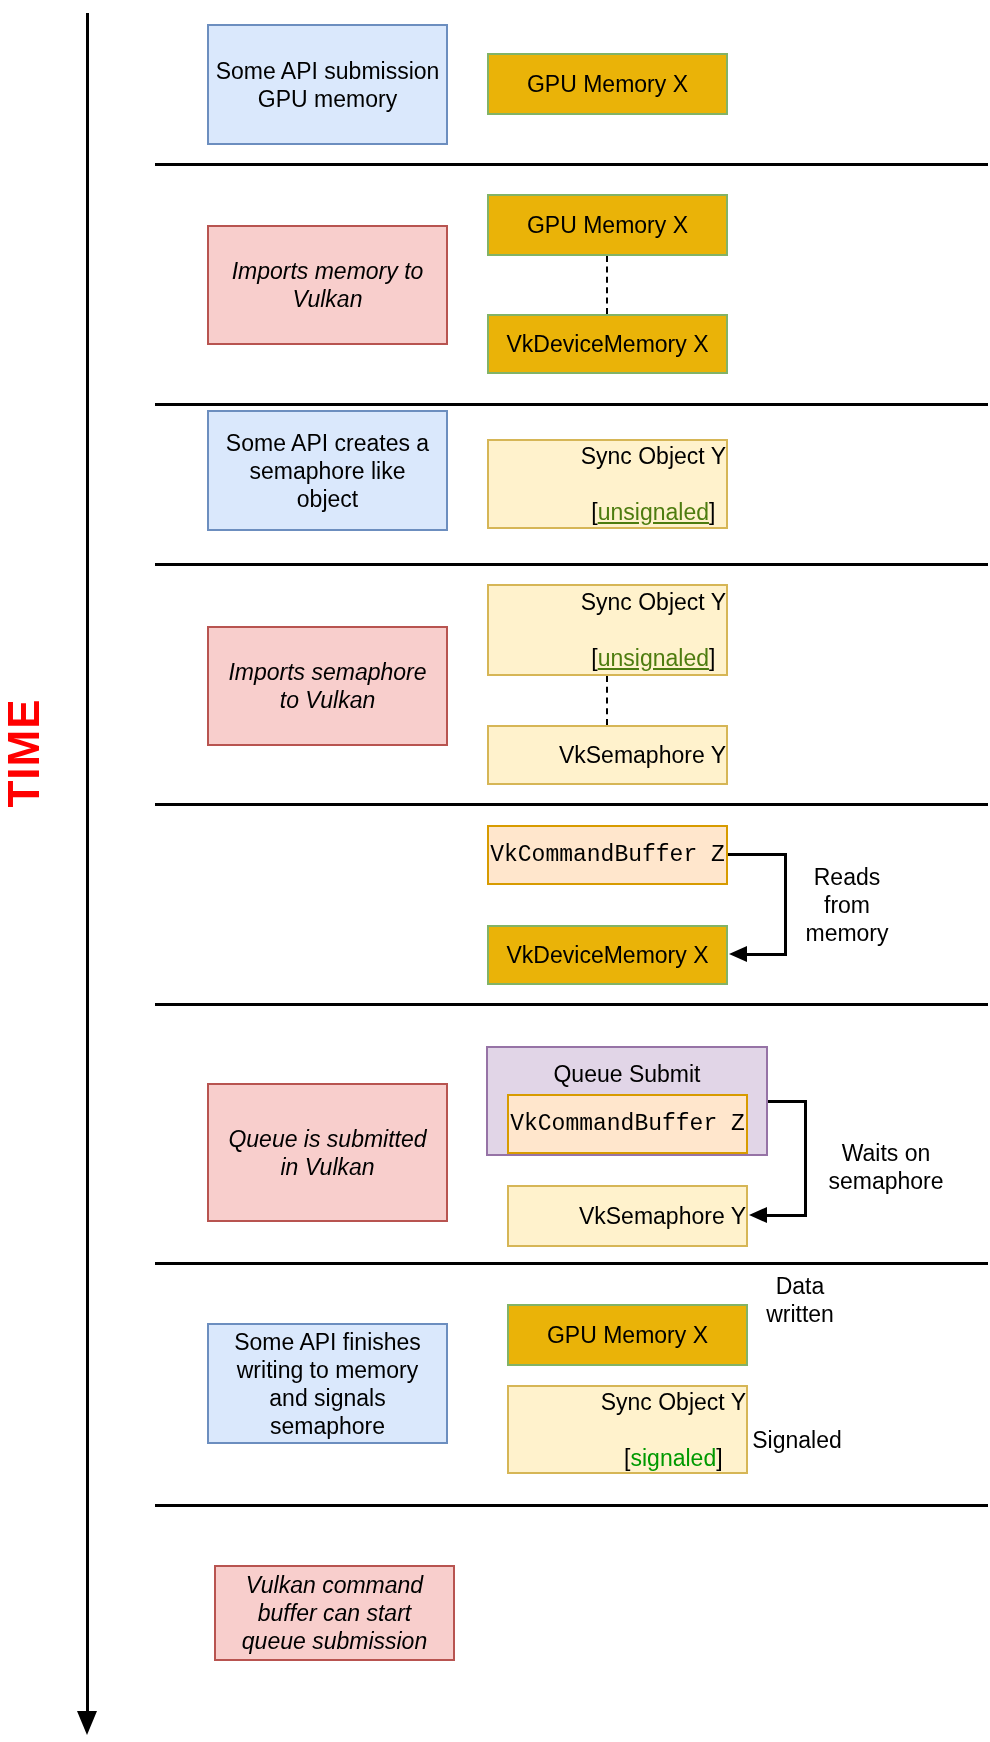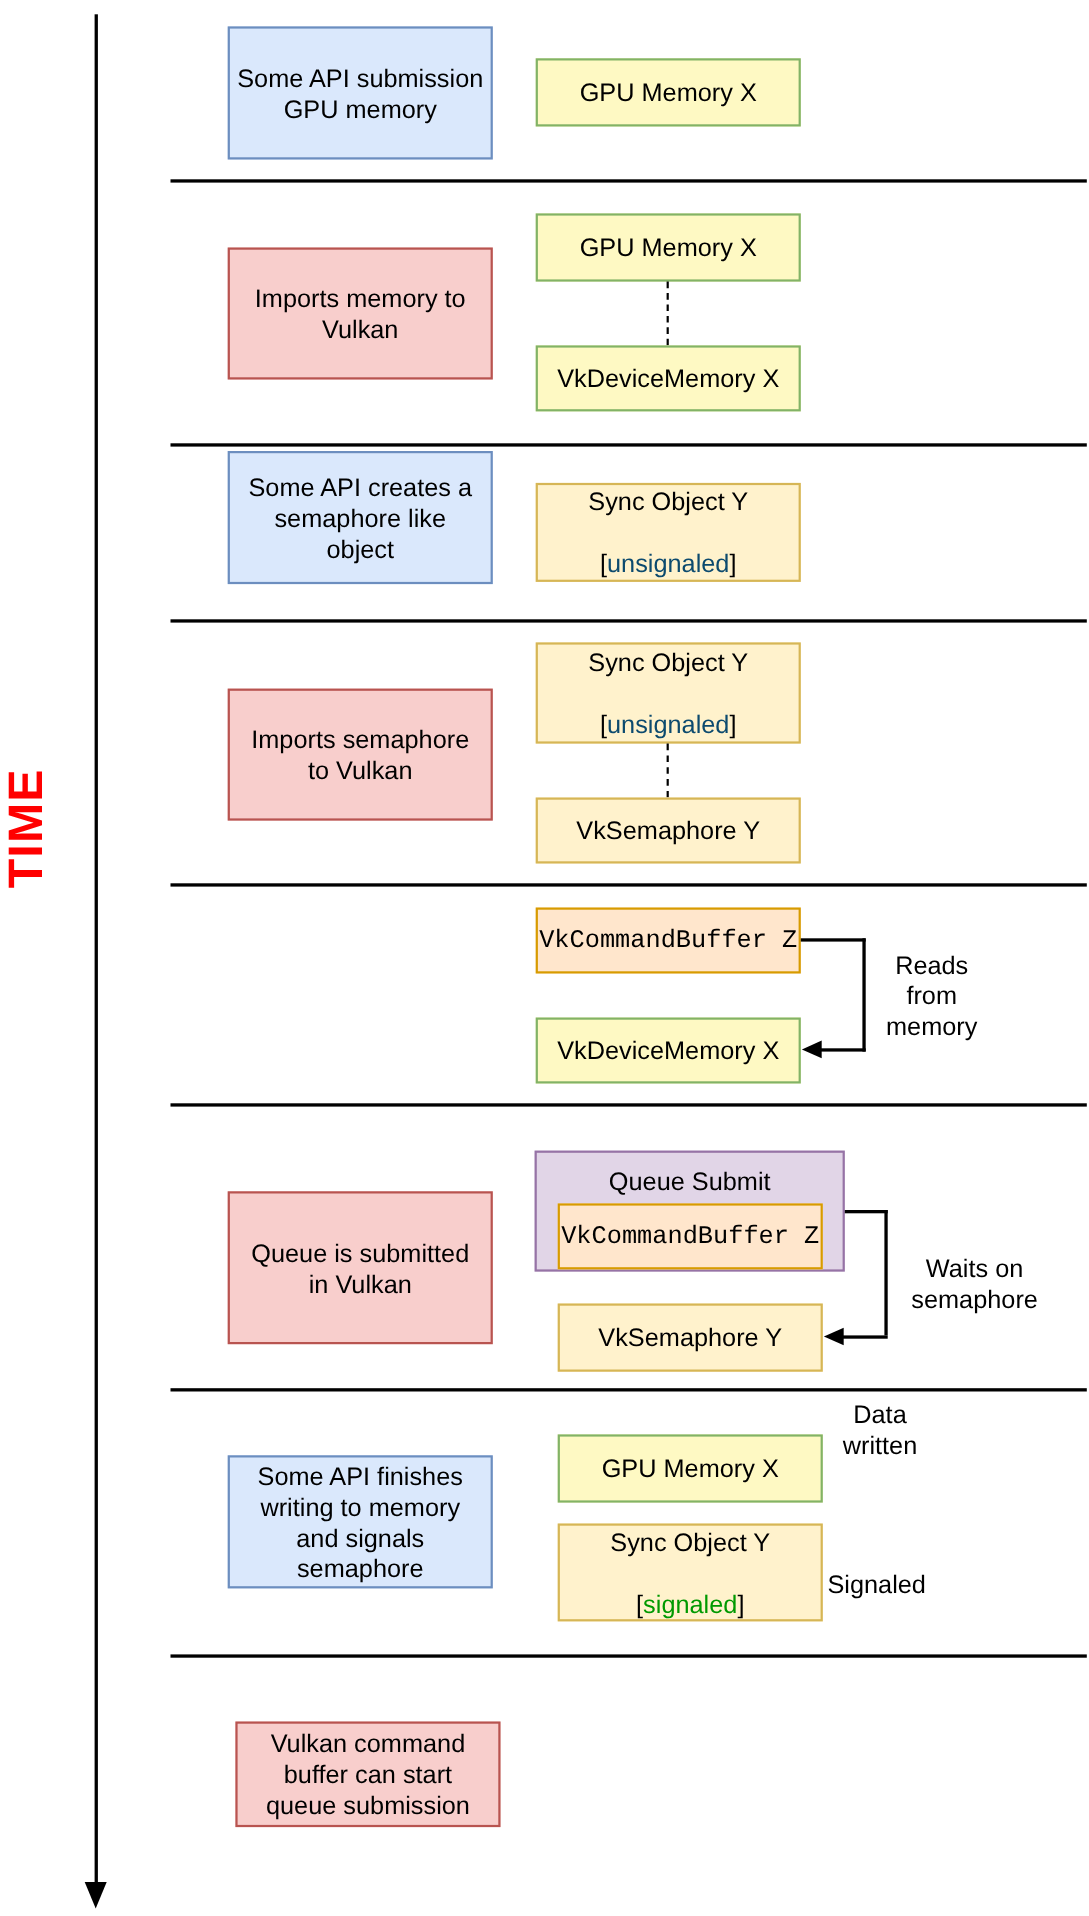--- a/index.html
+++ b/index.html
@@ -6,27 +6,27 @@
   #canvas {
     position:relative; width:990px; height:1742px; background:#ffffff;
     font-family:"Liberation Sans", sans-serif; color:#000000; overflow:hidden;
   }
   .box {
     position:absolute; box-sizing:border-box; border:2px solid #000;
     display:flex; align-items:center; justify-content:center;
     text-align:center; font-size:23px; line-height:28px; white-space:pre-line;
   }
   .blue   { background:#dae8fc; border-color:#6c8ebf; }
-  .red    { background:#f8cecc; border-color:#b85450; }
-  .green  { background:#fef9c3; border-color:#82b366; }
-  .yellow { background:#fff2cc; border-color:#d6b656; }
+  .red    { background:#f8cecc; border-color:#b85450;font-style:italic; }
+  .green  { background:#eab308; border-color:#82b366; }
+  .yellow { background:#fff2cc; border-color:#d6b656;justify-content:flex-end; }
   .orange { background:#ffe6cc; border-color:#d79b00;font-family:Liberation Mono, monospace; }
   .purple { background:#e1d5e7; border-color:#9673a6; }
   .label-top { align-items:flex-start; padding-top:12px; }
-  .state-unsignaled { color:#0c4a6e; }
+  .state-unsignaled { color:#4d7c0f;text-decoration:underline; }
   .state-signaled   { color:#009900; }
   .divider { position:absolute; left:155px; width:833px; height:3px; background:#000; }
   .timeline-line { position:absolute; left:86px; top:13px; width:3px; height:1700px; background:#000; }
   .arrow-down {
     position:absolute; left:77px; top:1711px; width:0; height:0;
     border-left:10px solid transparent; border-right:10px solid transparent;
     border-top:24px solid #000;
   }
   .time-label {
     position:absolute; left:-76px; top:728px; width:200px; height:50px;

